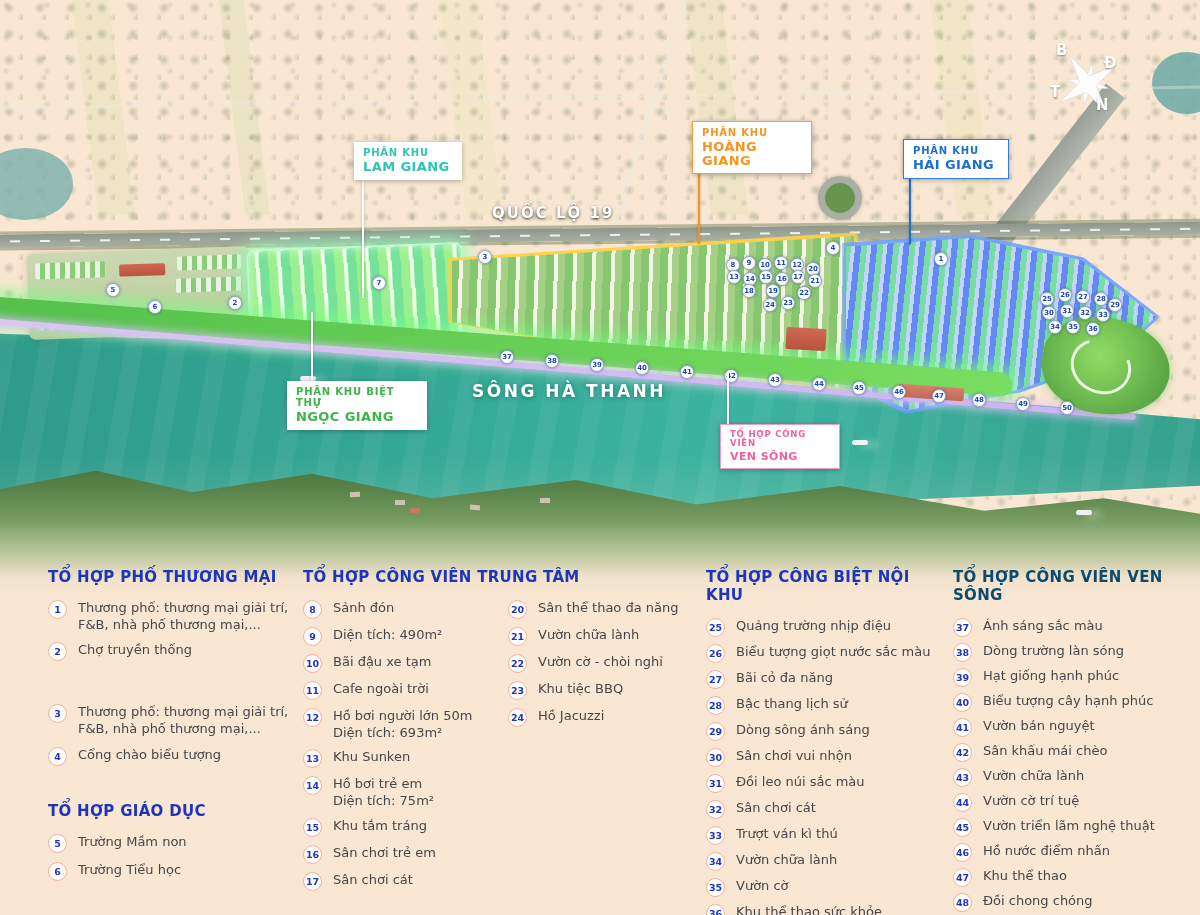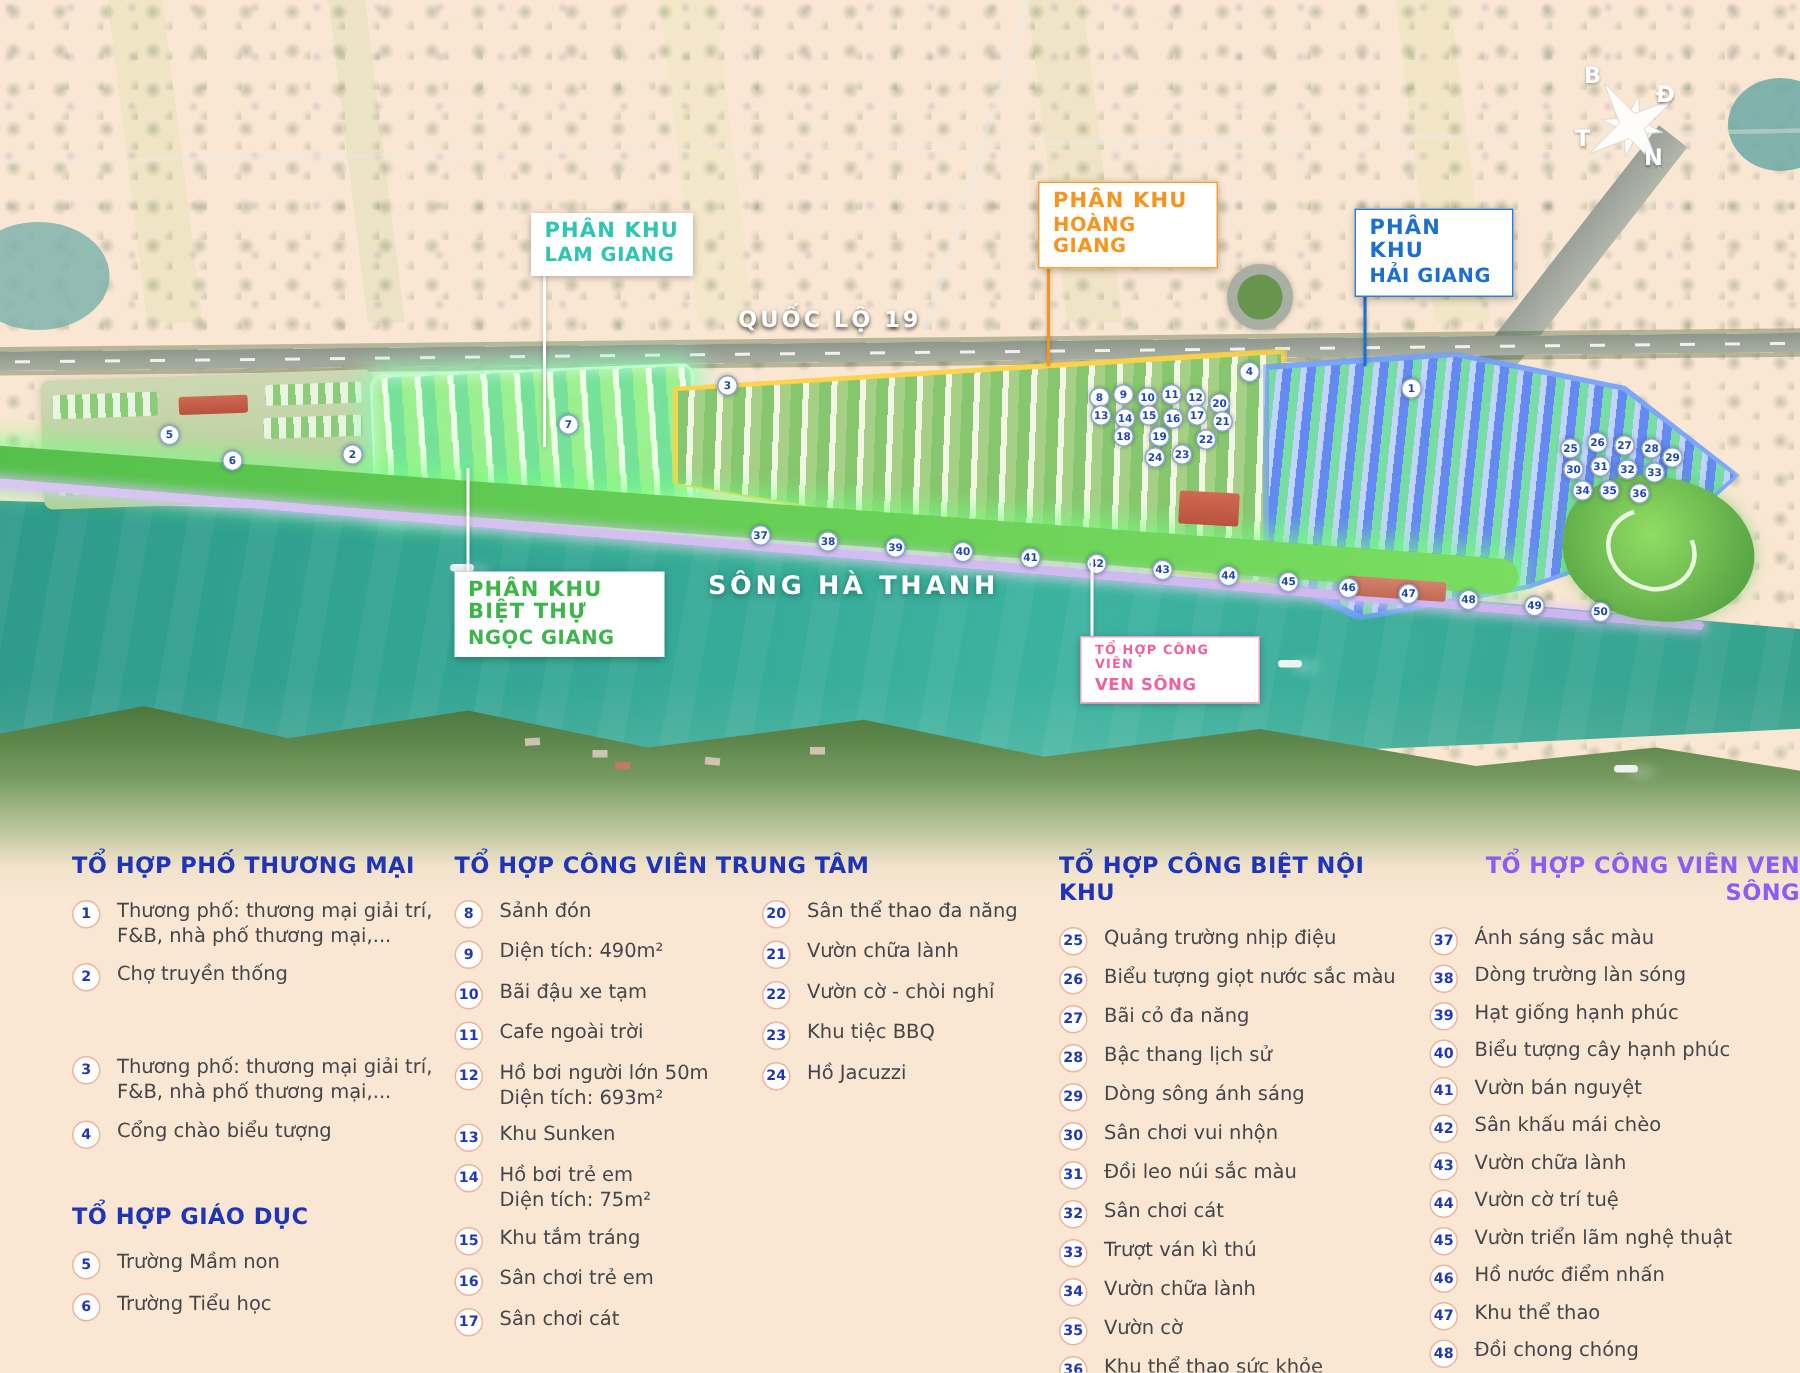--- a/index.html
+++ b/index.html
@@ -107,26 +107,26 @@
   .bld2{position:absolute;left:898px;top:386px;width:66px;height:13px;z-index:8;border-radius:2px;
     background:linear-gradient(180deg,#d5816b,#c06a54);transform:rotate(4deg);}
   
   .markers{position:absolute;inset:0;z-index:9;}
   .mk{position:absolute;width:12px;height:12px;border-radius:50%;background:#fff;
     border:1px solid #8aa6d6;color:#1d49b5;font-size:7px;font-weight:bold;
     display:flex;align-items:center;justify-content:center;box-shadow:0 0 3px rgba(0,0,0,.35);}
   
   .plabel{position:absolute;background:#fff;text-align:left;padding:5px 9px 6px;z-index:10;
     box-shadow:0 1px 5px rgba(0,0,0,.3);}
-  .plabel .l1{font-size:14px;font-weight:bold;letter-spacing:.8px;margin-bottom:2px;line-height:1.1;}
+  .plabel .l1{font-size:10px;font-weight:bold;letter-spacing:.8px;margin-bottom:2px;line-height:1.1;}
   .plabel .l2{font-size:13px;font-weight:800;letter-spacing:.4px;line-height:1.05;}
   .lab-lam{left:354px;top:142px;width:90px;}
   .lab-hoang{left:692px;top:121px;width:100px;border:1.5px solid rgba(247,148,32,.9);}
   .lab-hai{left:903px;top:139px;width:86px;border:1.5px solid rgba(28,111,210,.9);}
-  .lab-ngoc{left:303px;top:381px;width:122px;}
+  .lab-ngoc{left:287px;top:381px;width:122px;}
   .lab-ven{left:720px;top:424px;width:100px;border:1px solid rgba(240,110,170,.7);}
   .lab-ven .l1{font-size:8.5px;} .lab-ven .l2{font-size:11px;}
   .leader{position:absolute;width:2px;z-index:10;box-shadow:0 0 3px rgba(0,0,0,.25);}
   .ld-lam{left:362px;top:180px;height:118px;background:#fff;}
   .ld-hoang{left:698px;top:158px;height:86px;background:#f7941d;}
   .ld-hai{left:909px;top:168px;height:76px;background:#1c6fd2;}
   .ld-ngoc{left:311px;top:312px;height:69px;background:#fff;}
   .ld-ven{left:727px;top:372px;height:52px;background:#fff;}
   .ql19{position:absolute;left:492px;top:204px;z-index:12;color:#fff;font-size:15px;font-weight:800;
     letter-spacing:2px;text-shadow:0 1px 3px rgba(0,0,0,.75);}
@@ -651,21 +651,21 @@
         </div>
 
         <div class="litem">
           <span class="num">36</span>
           <span class="itxt"><span>Khu thể thao sức khỏe</span></span>
         </div>
       </div>
   </div>
 
   <div class="lcol col4">
-    <div class="lhead" style="color: #8b5cf6; text-align: right;">TỔ HỢP CÔNG VIÊN VEN SÔNG</div>
+    <div class="lhead" style="color: #0c4a6e;">TỔ HỢP CÔNG VIÊN VEN SÔNG</div>
     <div class="llist">
 
         <div class="litem">
           <span class="num">37</span>
           <span class="itxt"><span>Ánh sáng sắc màu</span></span>
         </div>
 
         <div class="litem">
           <span class="num">38</span>
           <span class="itxt"><span>Dòng trường làn sóng</span></span>

